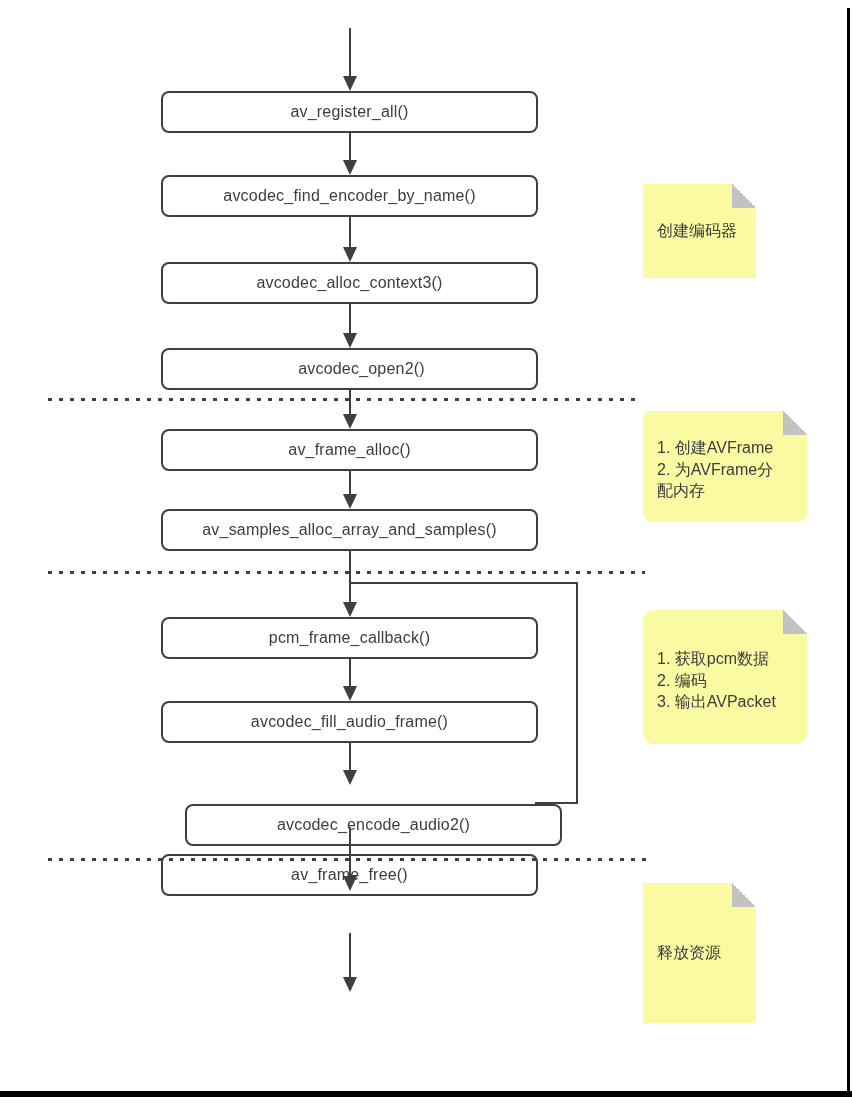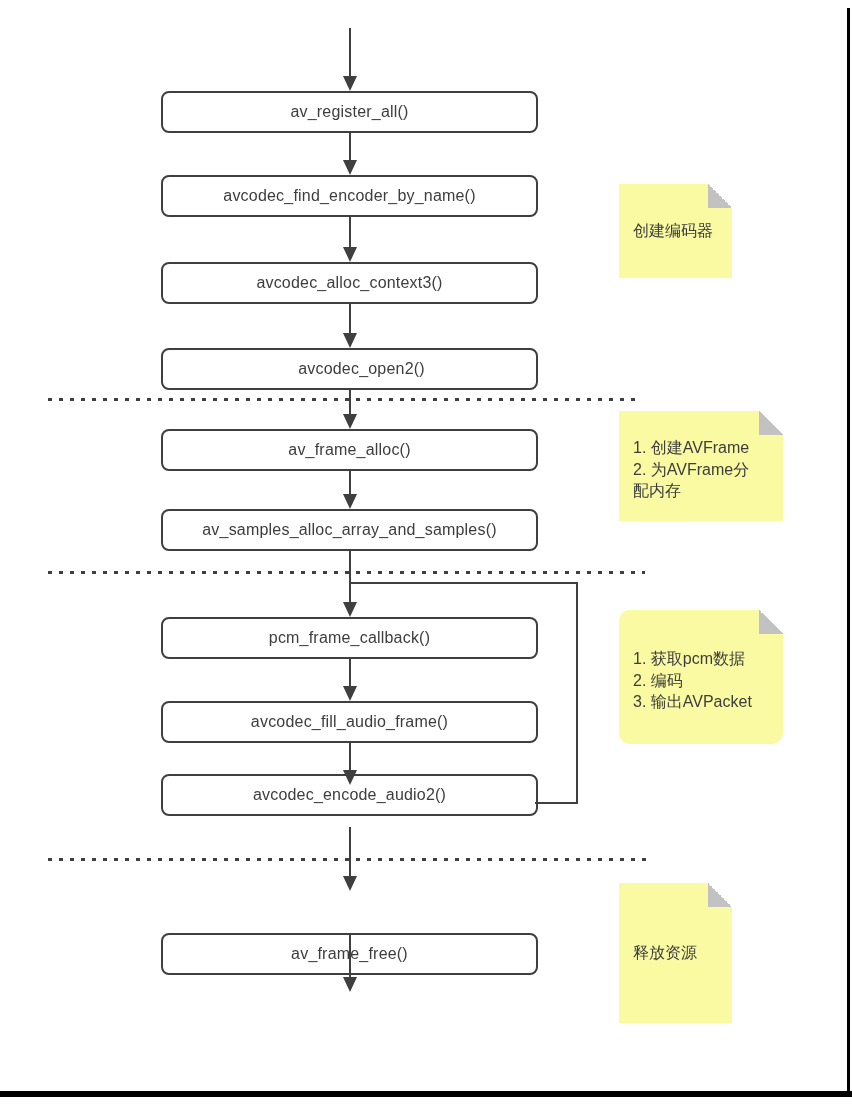--- a/index.html
+++ b/index.html
@@ -17,21 +17,21 @@
   .hline{position:absolute;height:2px;background:var(--arrow,#3f3f3f);}
   .arrow-head{
     position:absolute;width:0;height:0;
     border-left:7px solid transparent;border-right:7px solid transparent;
     border-top:15px solid var(--arrow,#3f3f3f);
   }
   .divider{
     position:absolute;height:3px;
     background:repeating-linear-gradient(to right,var(--divider,#3f3f3f) 0 4px,transparent 4px 11px);
   }
-  .note{position:absolute;background:var(--note-bg,#fafaa2);box-sizing:border-box;}
+  .note{position:absolute;background:var(--note-bg,#fafaa2);box-sizing:border-box;margin-left:24px;}
   .note-fold{
     position:absolute;top:0;right:0;width:24px;height:24px;
     background:linear-gradient(to bottom left,#ffffff 0 50%,var(--note-fold,#c2c2c2) 50% 100%);
   }
   .note-text{font-size:16px;line-height:1.35;white-space:pre-line;color:var(--text,#3d3d3d);}
   .note-center{display:flex;align-items:center;padding-left:14px;height:100%;box-sizing:border-box;}
   .frame{position:absolute;background:var(--frame-border,#000000);}
 </style>
 </head>
 <body>
@@ -58,24 +58,24 @@
     </div>
   <div class="node" style="top:429px;">
       <span>av_frame_alloc()</span>
     </div>
   <div class="node" style="top:617px;">
       <span>pcm_frame_callback()</span>
     </div>
   <div class="node" style="top:701px;">
       <span>avcodec_fill_audio_frame()</span>
     </div>
-  <div class="node" style="top:774px;">
+  <div class="node" style="top:804px;margin-left:24px;">
       <span>avcodec_encode_audio2()</span>
     </div>
-  <div class="node" style="top:933px;">
+  <div class="node" style="top:854px;">
       <span>av_frame_free()</span>
     </div>
 
   <div class="vline" style="left:349px;top:133px;height:27px;"></div>
   <div class="arrow-head" style="left:343px;top:160px;"></div>
 
   <div class="vline" style="left:349px;top:217px;height:30px;"></div>
   <div class="arrow-head" style="left:343px;top:247px;"></div>
 
   <div class="vline" style="left:349px;top:304px;height:29px;"></div>
@@ -108,21 +108,21 @@
 
   <div class="divider" style="left:48px;top:398px;width:592px;"></div>
   <div class="divider" style="left:48px;top:571px;width:597px;"></div>
   <div class="divider" style="left:48px;top:858px;width:600px;"></div>
 
   <div class="note" style="left:619px;top:184px;width:113px;height:94px;">
     <div class="note-fold"></div>
     <div class="note-text note-center">创建编码器</div>
   </div>
 
-  <div class="note" style="left:619px;top:411px;width:164px;height:110px;padding:26px 8px 16px 14px;">
+  <div class="note" style="left:619px;top:411px;width:164px;height:110px;padding:26px 8px 16px 14px;border-radius:8px;">
     <div class="note-fold"></div>
     <div class="note-text">1. 创建AVFrame
 2. 为AVFrame分
 配内存</div>
   </div>
 
   <div class="note" style="left:619px;top:610px;width:164px;height:134px;padding:38px 8px 0 14px;border-radius:11px;">
     <div class="note-fold"></div>
     <div class="note-text">1. 获取pcm数据
 2. 编码

